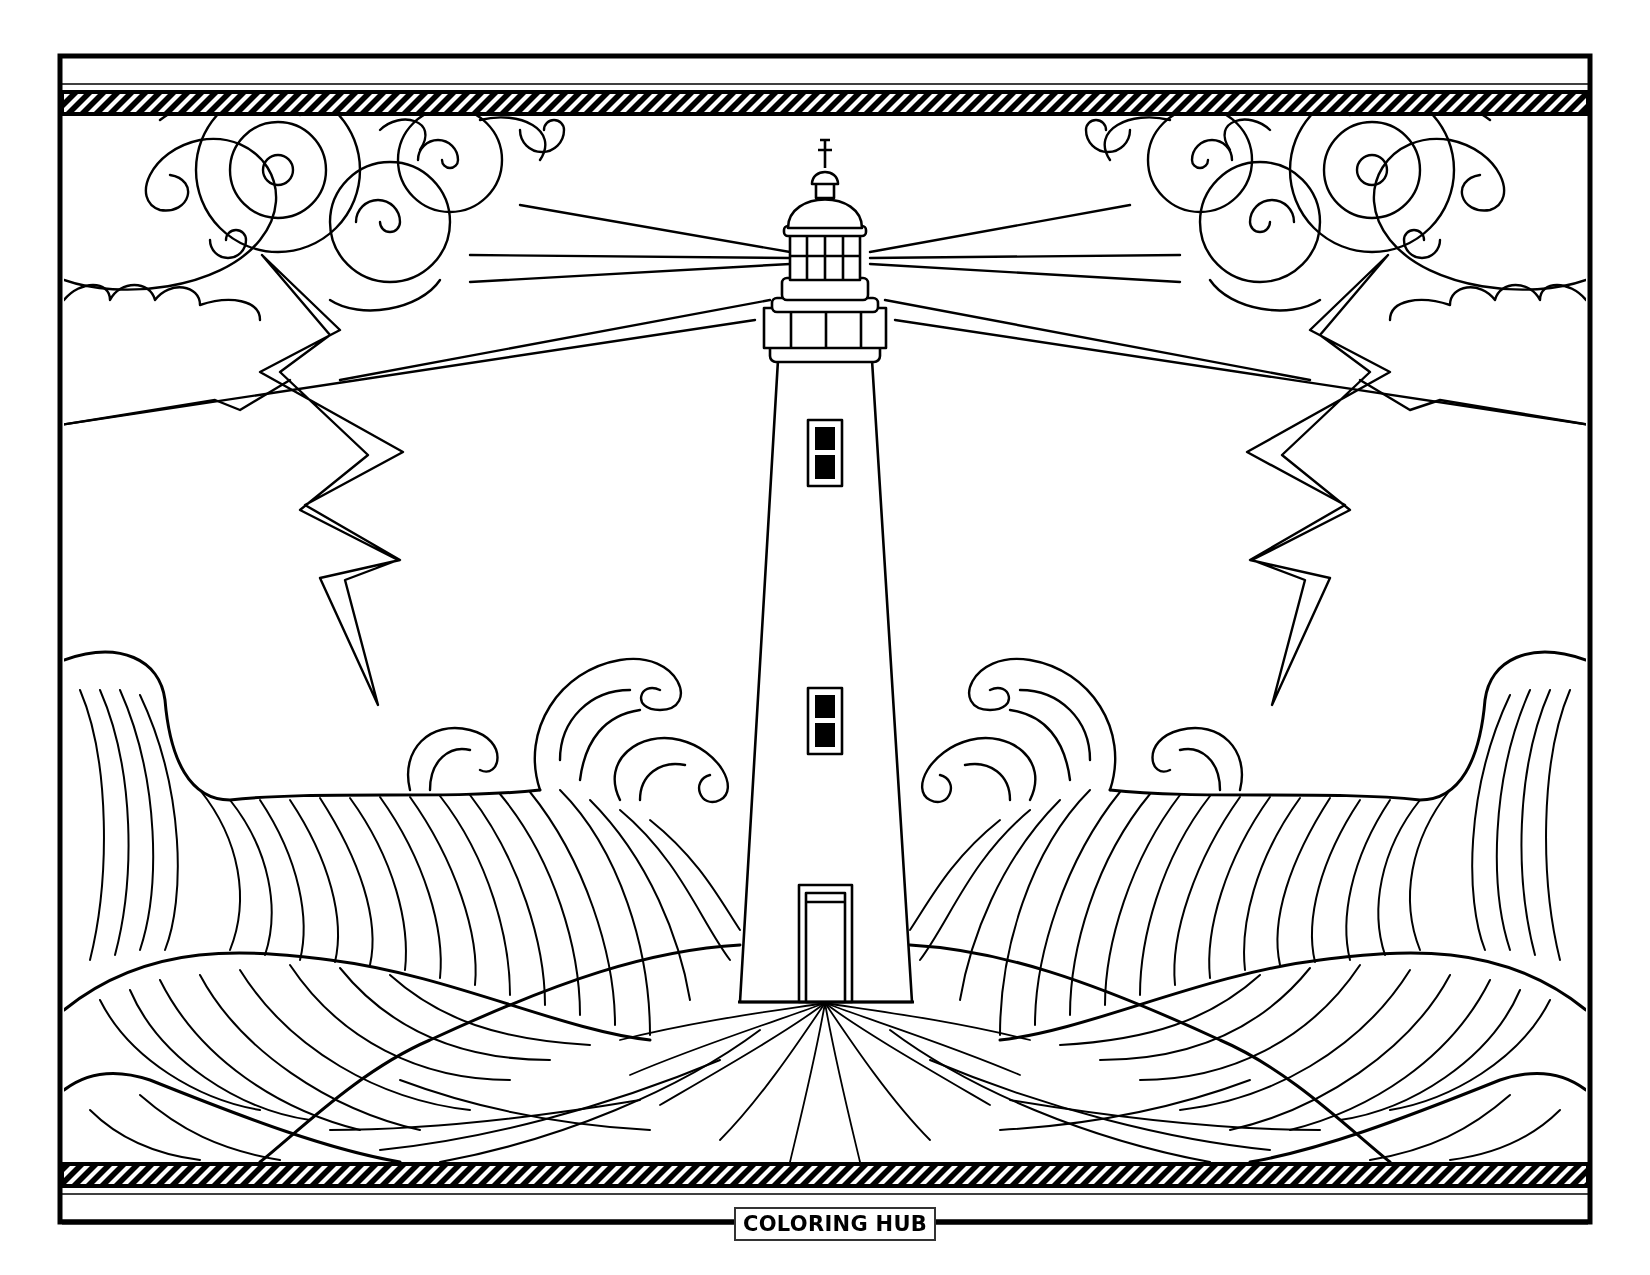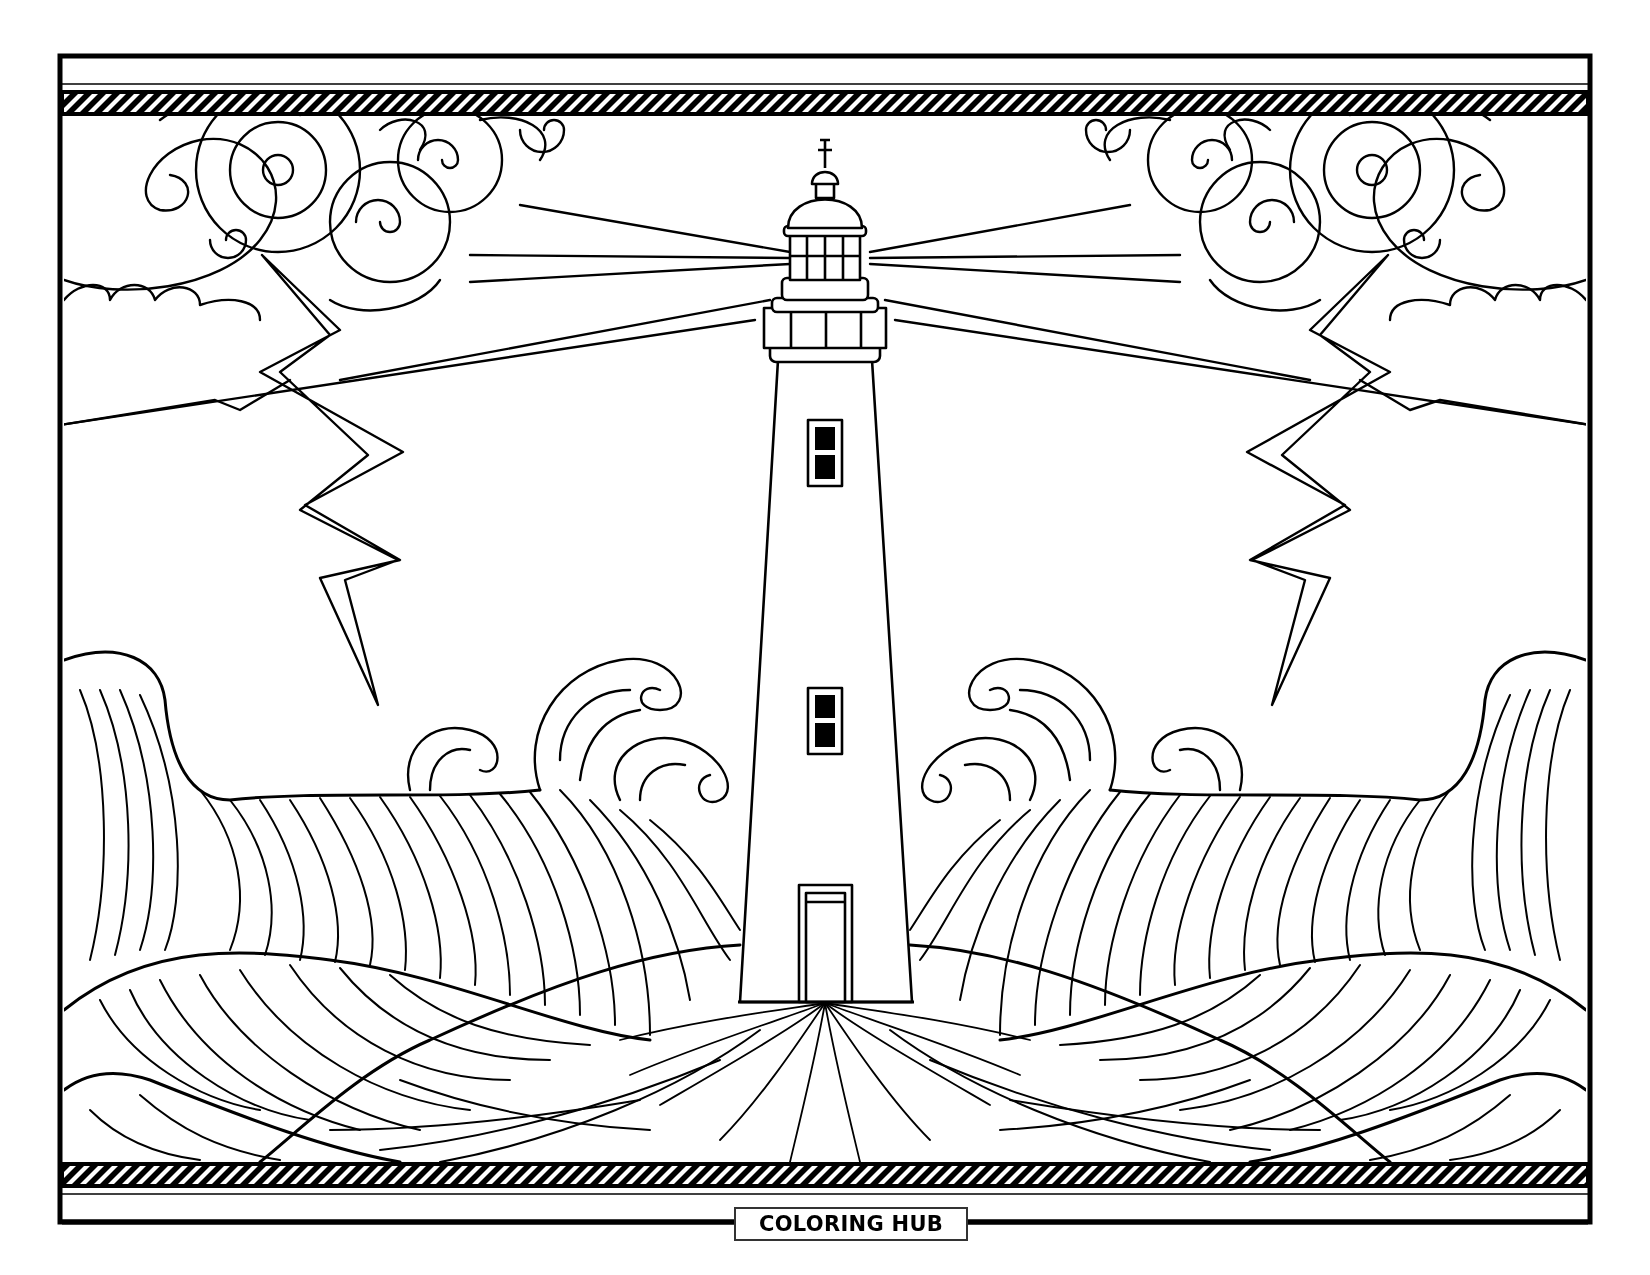--- a/index.html
+++ b/index.html
@@ -1,18 +1,18 @@
 <!DOCTYPE html>
 <html><head>
 <meta charset="utf-8">
 <style>
   html,body{margin:0;padding:0;background:#ffffff;}
   body{width:1650px;height:1275px;position:relative;overflow:hidden;font-family:"DejaVu Sans",sans-serif;}
   #art{position:absolute;left:0;top:0;width:1650px;height:1275px;}
-  .footer-label{position:absolute;left:734px;top:1207px;height:30px;padding:0 23px;background:#fff;border:2px solid #333;
+  .footer-label{position:absolute;left:734px;top:1207px;height:30px;padding:0 7px;background:#fff;border:2px solid #333;
     font-family:"DejaVu Sans",sans-serif;font-weight:bold;font-size:21px;line-height:30px;color:#000;letter-spacing:0.3px;}
 </style>
 </head>
 <body>
 
 <svg id="art" viewBox="0 0 1650 1275" xmlns="http://www.w3.org/2000/svg">
   <defs>
     <pattern id="rope" width="14" height="20" patternUnits="userSpaceOnUse" patternTransform="skewX(-45)">
       <rect width="14" height="20" fill="#000"></rect>
       <rect x="4" y="0" width="6" height="20" fill="#fff"></rect>

